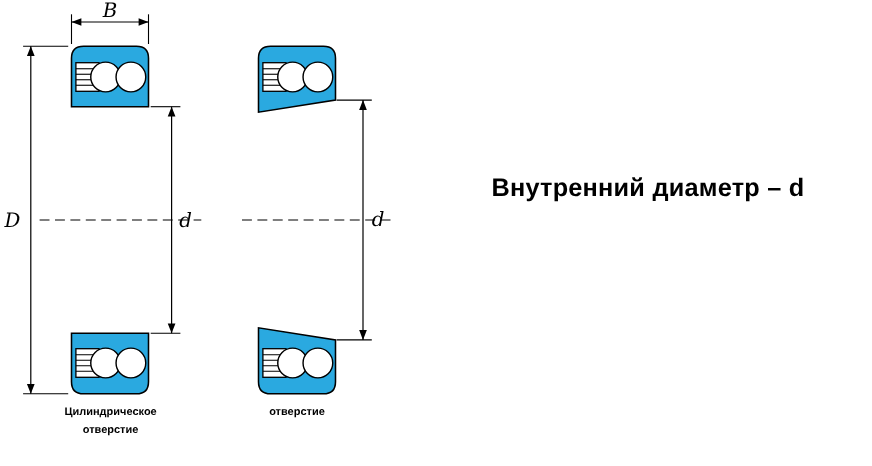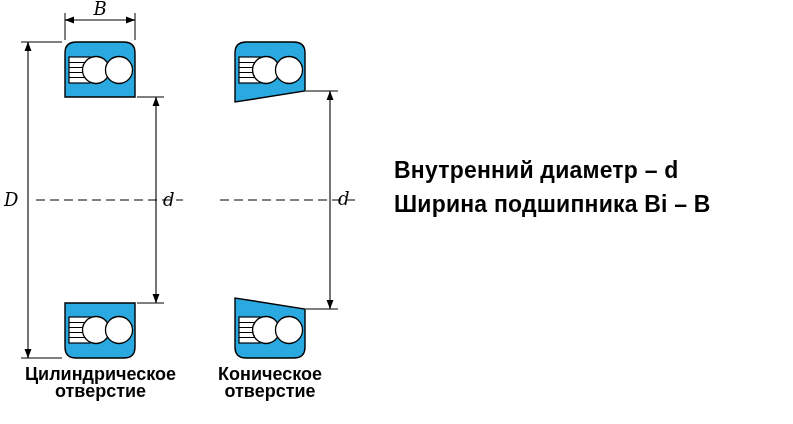--- a/index.html
+++ b/index.html
@@ -18,29 +18,29 @@
   .extline{stroke:#000;stroke-width:1;fill:none;}
   .arrow{fill:#000;stroke:none;}
   .centerline{stroke:#000;stroke-width:1;stroke-dasharray:9 5;fill:none;}
   .dim-label{
     font-family:"DejaVu Serif",serif;font-style:italic;
     font-size:18px;fill:#000;
   }
 
   .caption{
     position:absolute;top:366px;text-align:center;color:#000;
-    font-size:18px;font-weight:bold;line-height:17px;
+    font-size:10px;font-weight:bold;line-height:17px;
   }
   .caption-left{left:18px;width:165px;}
   .caption-right{left:200px;width:140px;}
   .caption span{display:block;}
 
   .legend{
     position:absolute;left:394px;top:153px;width:390px;color:#000;
-    font-size:23px;font-weight:bold;line-height:34px;letter-spacing:.2px;
+    font-size:23px;font-weight:bold;line-height:34px;letter-spacing:.2px;text-align:center;
   }
 </style>
 </head>
 <body>
 
 <div class="stage">
 
   <svg width="793" height="424" viewBox="0 0 793 424">
 
     <g>
@@ -104,22 +104,20 @@
       <polygon class="arrow" points="330,309 326.5,300 333.5,300"></polygon>
       <text class="dim-label" x="338" y="205">d</text>
     </g>
   </svg>
 
   <div class="caption caption-left">
     <span>Цилиндрическое</span>
     <span>отверстие</span>
   </div>
   <div class="caption caption-right">
-    <span>Коническое</span>
     <span>отверстие</span>
   </div>
 
   <div class="legend">
     <div>Внутренний диаметр – d</div>
-    <div>Ширина подшипника Bi – B</div>
   </div>
 
 </div>
 
 </body></html>

